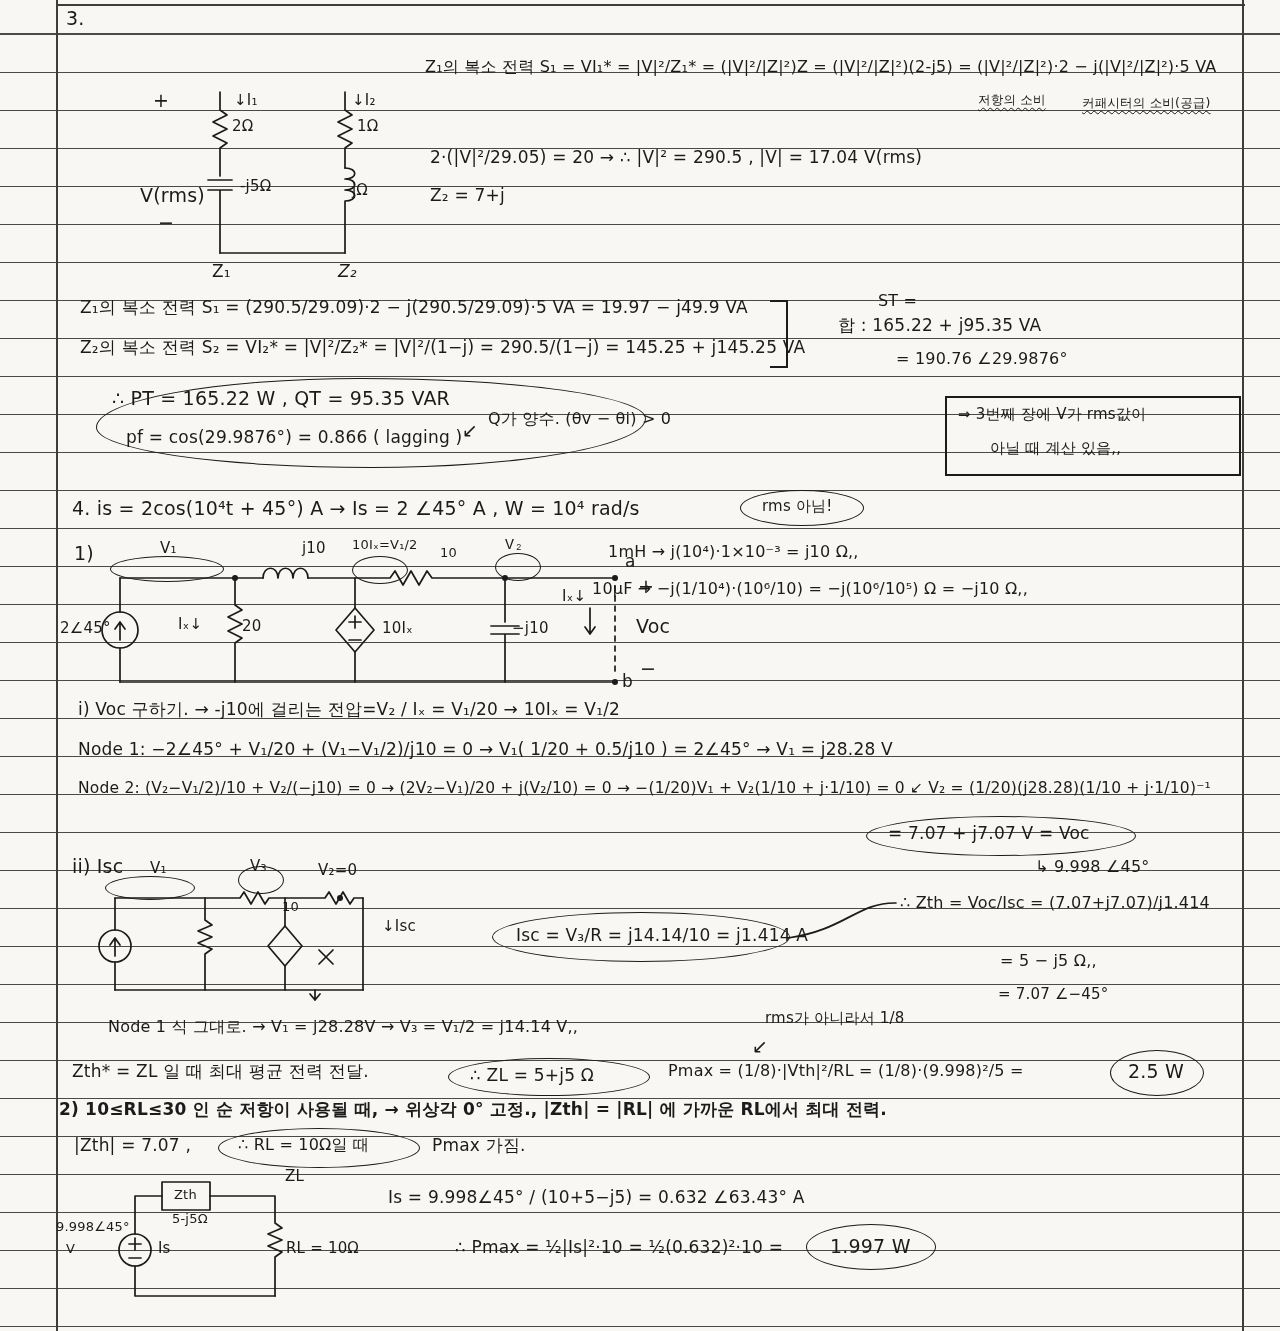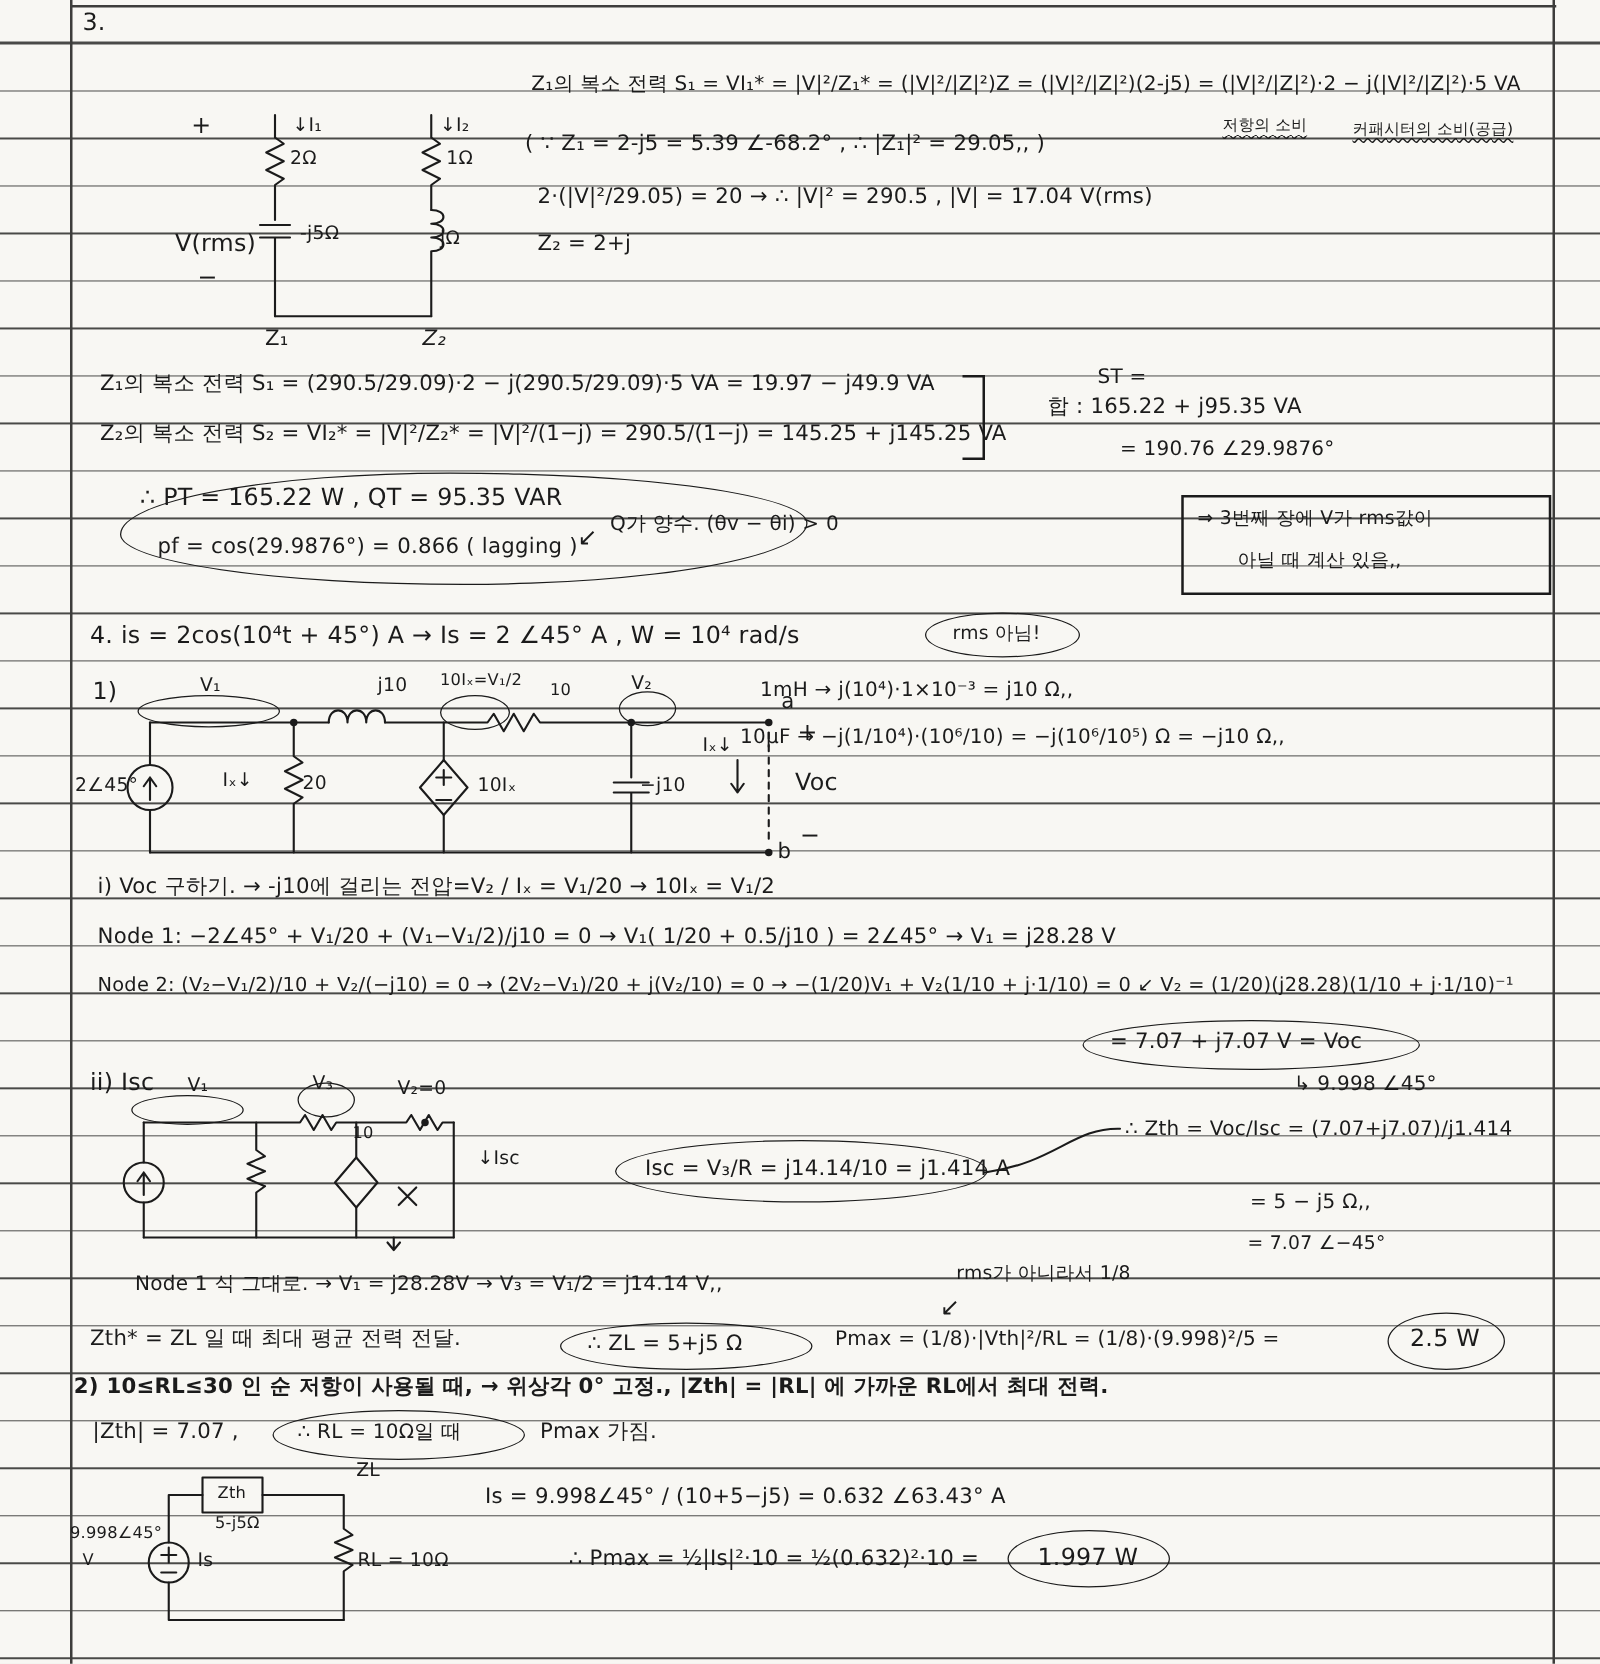--- a/index.html
+++ b/index.html
@@ -30,23 +30,22 @@
 <div id="paper">
   <div class="hline-top"></div>
   <div class="vline" style="left:56px;"></div>
   <div class="vline" style="left:1242px;"></div>
 
   <div class="hw lg" style="left:66px;top:8px;">3.</div>
 
   <div class="hw" style="left:425px;top:58px;font-size:16px;">Z₁의 복소 전력 S₁ = VI₁* = |V|²/Z₁* = (|V|²/|Z|²)Z = (|V|²/|Z|²)(2-j5) = (|V|²/|Z|²)·2 − j(|V|²/|Z|²)·5 VA</div>
   <div class="hw wavy" style="left:978px;top:93px;">저항의 소비</div>
   <div class="hw wavy" style="left:1082px;top:96px;">커패시터의 소비(공급)</div>
-  <div class="hw" style="left:420px;top:106px;">( ∵ Z₁ = 2-j5 = 5.39 ∠-68.2° ,  ∴ |Z₁|² = 29.05,, )</div>
   <div class="hw" style="left:430px;top:148px;">2·(|V|²/29.05) = 20    →   ∴ |V|² = 290.5 ,  |V| = 17.04 V(rms)</div>
-  <div class="hw" style="left:430px;top:186px;">Z₂ = 2+j</div>
+  <div class="hw" style="left:430px;top:186px;">Z₂ = 7+j</div>
 
   <svg style="left:90px;top:88px;" width="320" height="190" viewBox="0 0 320 190">
     <path d="M130,4 V22 l7,5 l-14,7 l14,7 l-14,7 l14,7 l-7,5 V88"></path>
     <path d="M118,92 H142 M118,102 H142 M130,102 V165"></path>
     <path d="M255,4 V22 l7,5 l-14,7 l14,7 l-14,7 l14,7 l-7,5 V80"></path>
     <path d="M255,80 c13,0 13,11 0,11 c13,0 13,11 0,11 c13,0 13,11 0,11 V165"></path>
     <path d="M130,165 H255"></path>
   </svg>
   <div class="hw lg" style="left:153px;top:90px;">+</div>
   <div class="hw md" style="left:234px;top:92px;">↓I₁</div>
@@ -104,21 +103,21 @@
     <path class="dash" d="M530,36 V124"></path>
     <path d="M505,58 V84 M505,84 l-5,-7 M505,84 l5,-7"></path>
   </svg>
   <div class="oval" style="left:110px;top:556px;width:112px;height:24px;"></div>
   <div class="hw md" style="left:160px;top:540px;">V₁</div>
   <div class="hw md" style="left:302px;top:540px;">j10</div>
   <div class="oval" style="left:352px;top:556px;width:54px;height:26px;"></div>
   <div class="hw sm" style="left:352px;top:538px;">10Iₓ=V₁/2</div>
   <div class="hw sm" style="left:440px;top:546px;">10</div>
   <div class="oval" style="left:495px;top:553px;width:44px;height:26px;"></div>
-  <div class="hw md" style="left:505px;top:538px;">V₂</div>
+  <div class="hw md" style="left:505px;top:538px;font-family:Liberation Mono, monospace;">V₂</div>
   <div class="hw" style="left:625px;top:552px;">a</div>
   <div class="hw lg" style="left:638px;top:576px;">+</div>
   <div class="hw md" style="left:562px;top:588px;">Iₓ↓</div>
   <div class="hw lg" style="left:636px;top:616px;">Voc</div>
   <div class="hw lg" style="left:640px;top:658px;">−</div>
   <div class="hw" style="left:622px;top:672px;">b</div>
   <div class="hw md" style="left:60px;top:620px;">2∠45°</div>
   <div class="hw md" style="left:178px;top:616px;">Iₓ↓</div>
   <div class="hw md" style="left:242px;top:618px;">20</div>
   <div class="hw md" style="left:382px;top:620px;">10Iₓ</div>

